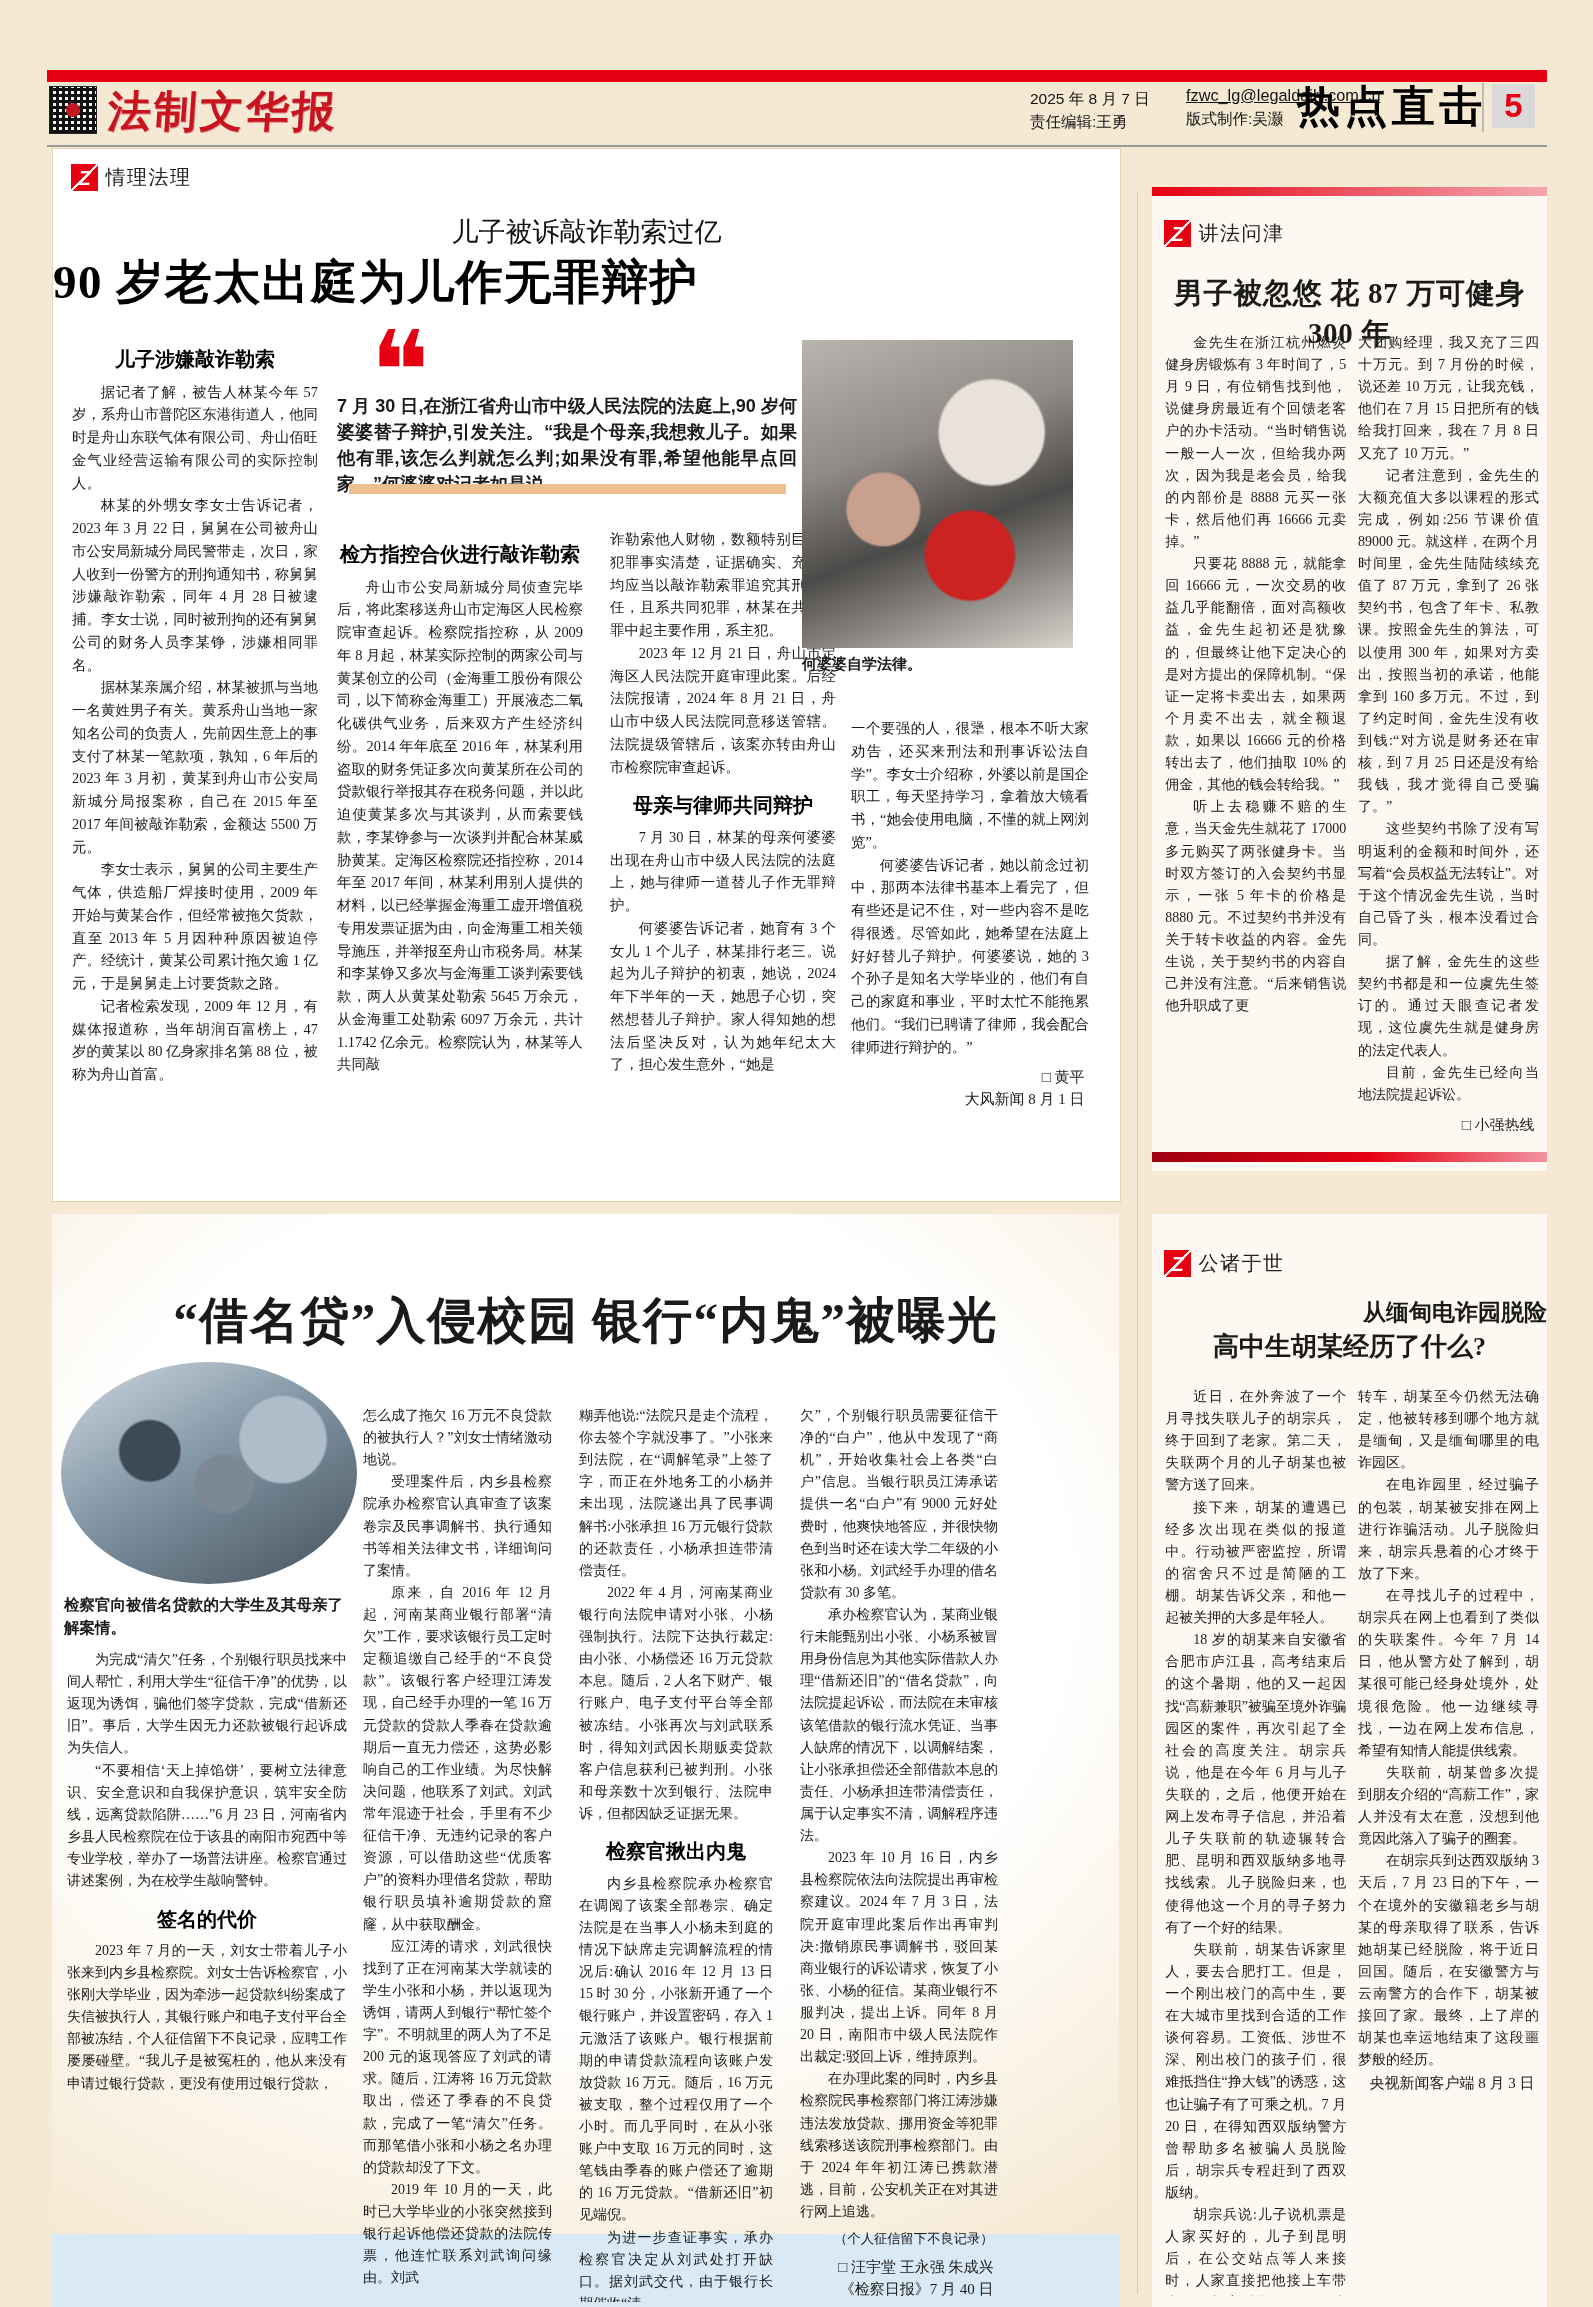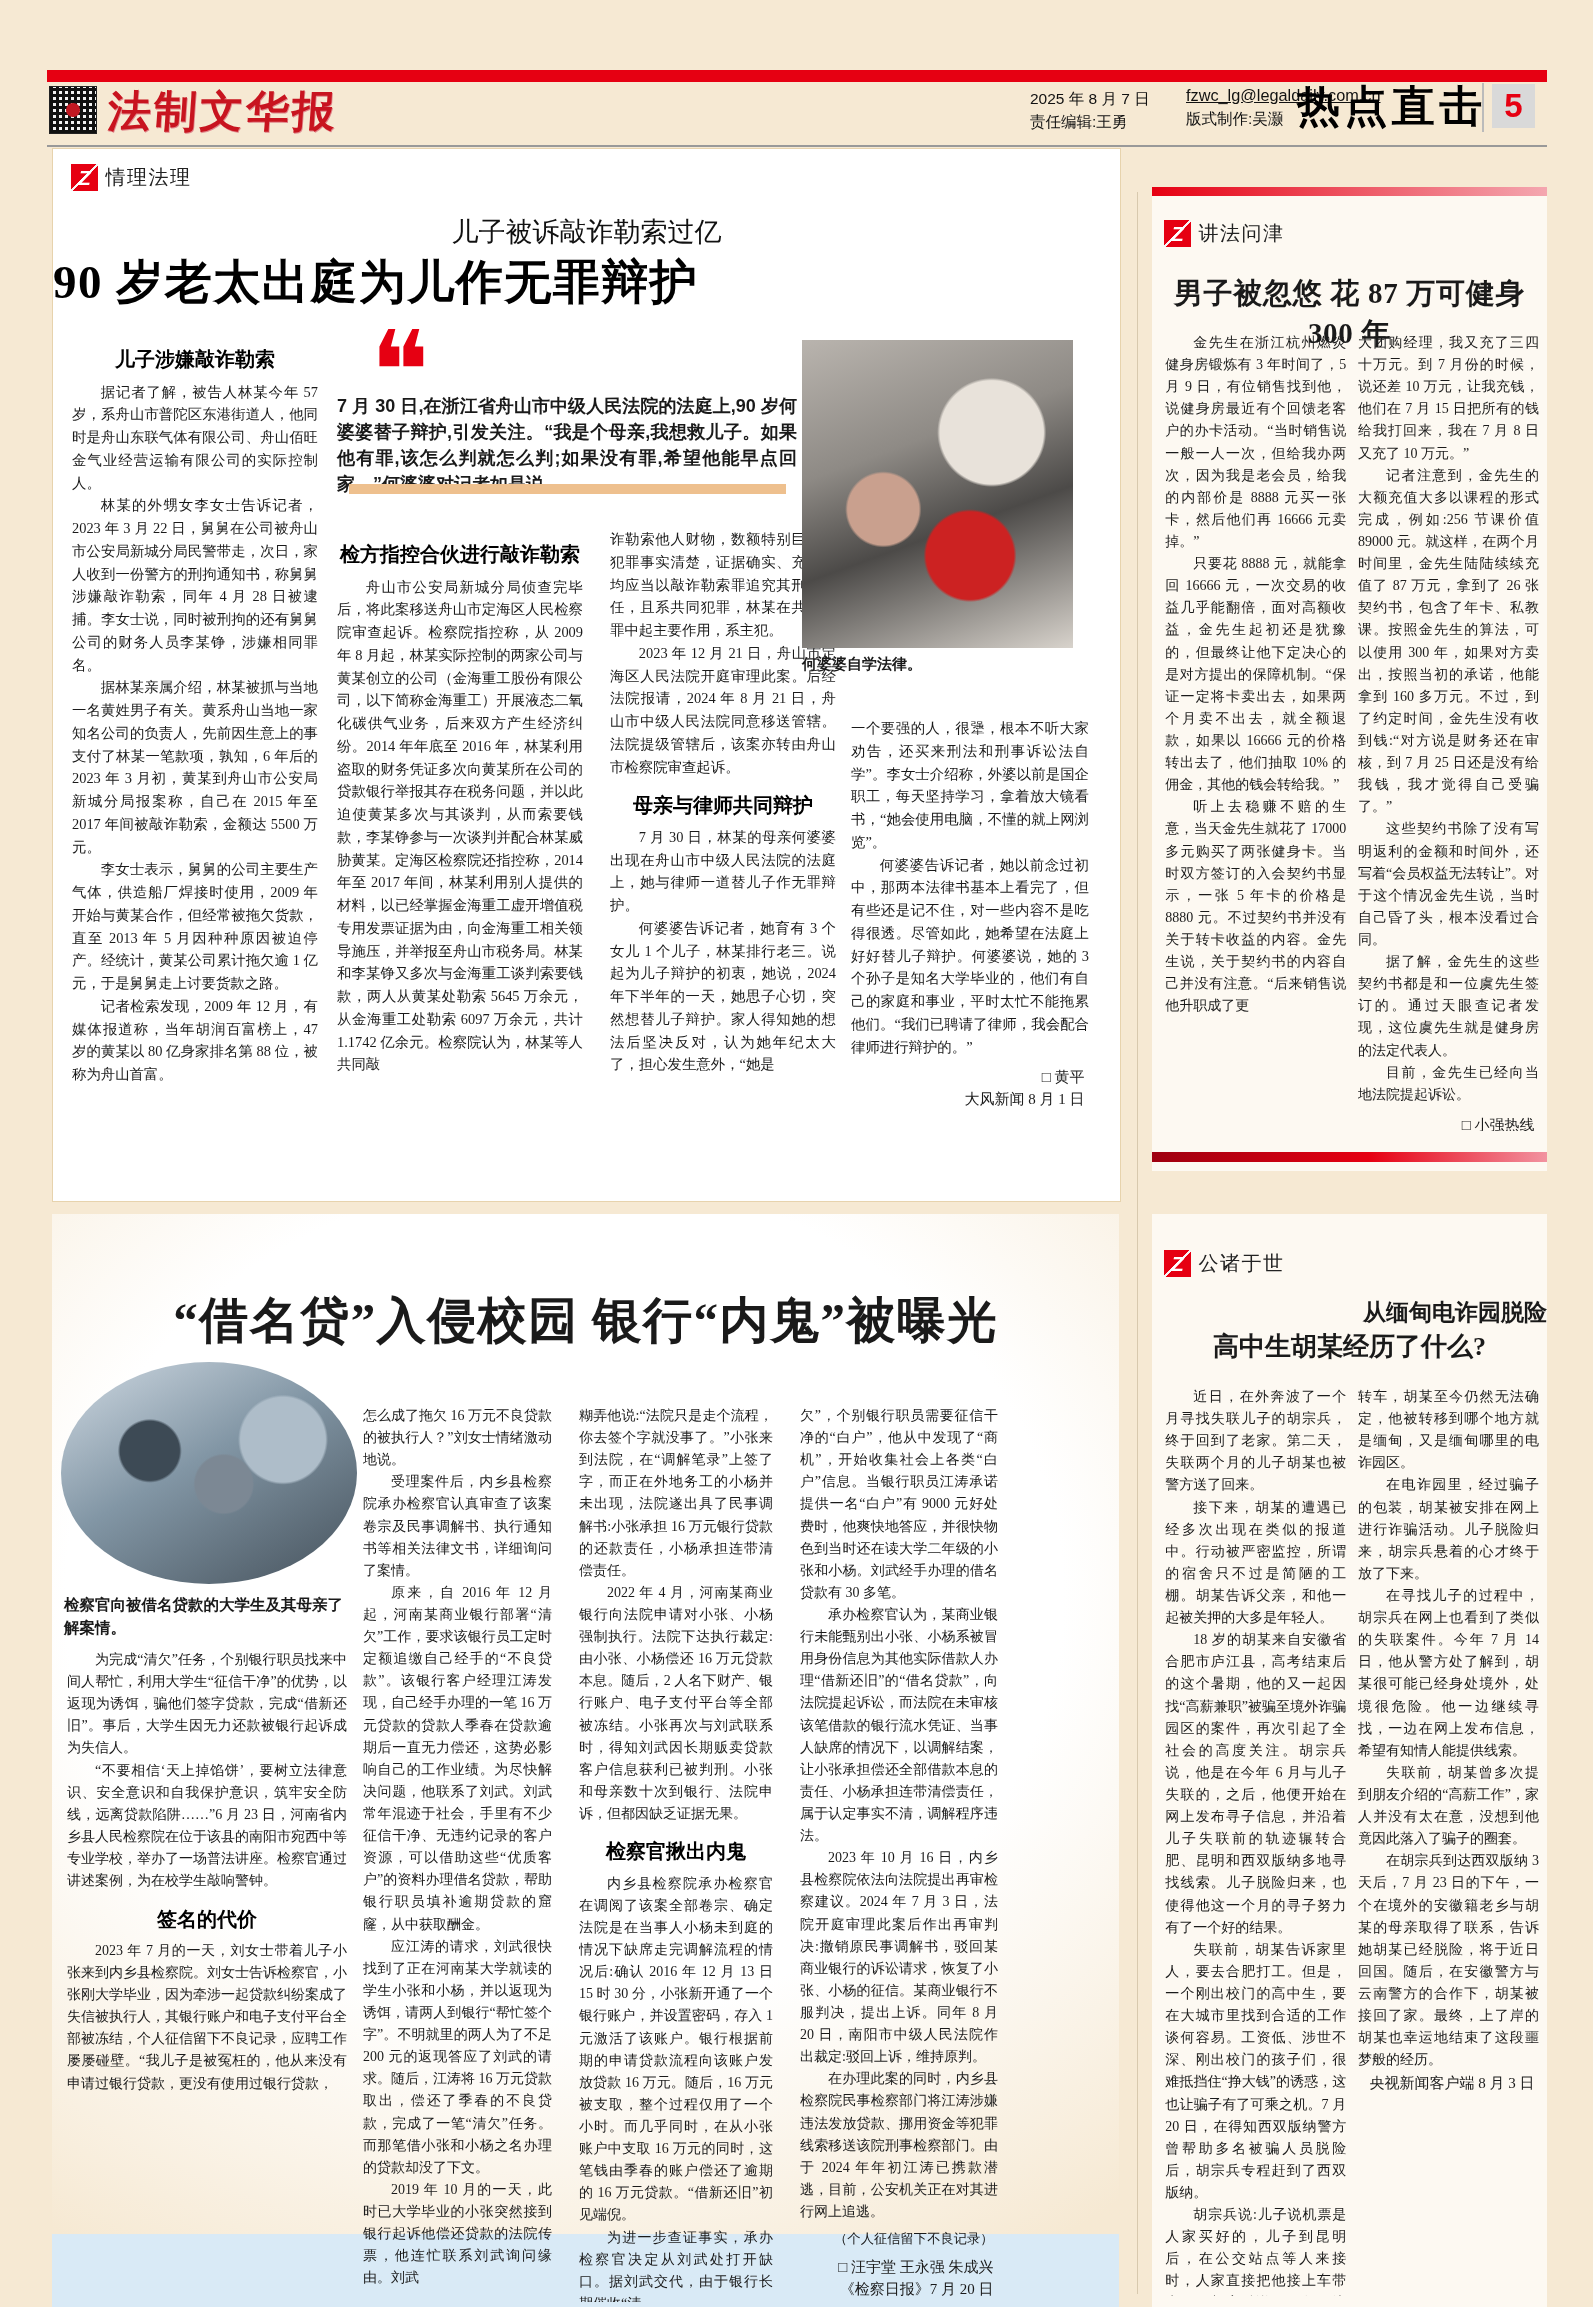--- a/index.html
+++ b/index.html
@@ -223,21 +223,21 @@
       <p class="para">内乡县检察院承办检察官在调阅了该案全部卷宗、确定法院是在当事人小杨未到庭的情况下缺席走完调解流程的情况后:确认 2016 年 12 月 13 日 15 时 30 分，小张新开通了一个银行账户，并设置密码，存入 1 元激活了该账户。银行根据前期的申请贷款流程向该账户发放贷款 16 万元。随后，16 万元被支取，整个过程仅用了一个小时。而几乎同时，在从小张账户中支取 16 万元的同时，这笔钱由季春的账户偿还了逾期的 16 万元贷款。“借新还旧”初见端倪。</p>
       <p class="para">为进一步查证事实，承办检察官决定从刘武处打开缺口。据刘武交代，由于银行长期催收“清</p>
     </div>
   <div class="abs colbox" id="a3-col4">
       <p class="para noind">欠”，个别银行职员需要征信干净的“白户”，他从中发现了“商机”，开始收集社会上各类“白户”信息。当银行职员江涛承诺提供一名“白户”有 9000 元好处费时，他爽快地答应，并很快物色到当时还在读大学二年级的小张和小杨。刘武经手办理的借名贷款有 30 多笔。</p>
       <p class="para">承办检察官认为，某商业银行未能甄别出小张、小杨系被冒用身份信息为其他实际借款人办理“借新还旧”的“借名贷款”，向法院提起诉讼，而法院在未审核该笔借款的银行流水凭证、当事人缺席的情况下，以调解结案，让小张承担偿还全部借款本息的责任、小杨承担连带清偿责任，属于认定事实不清，调解程序违法。</p>
       <p class="para">2023 年 10 月 16 日，内乡县检察院依法向法院提出再审检察建议。2024 年 7 月 3 日，法院开庭审理此案后作出再审判决:撤销原民事调解书，驳回某商业银行的诉讼请求，恢复了小张、小杨的征信。某商业银行不服判决，提出上诉。同年 8 月 20 日，南阳市中级人民法院作出裁定:驳回上诉，维持原判。</p>
       <p class="para">在办理此案的同时，内乡县检察院民事检察部门将江涛涉嫌违法发放贷款、挪用资金等犯罪线索移送该院刑事检察部门。由于 2024 年年初江涛已携款潜逃，目前，公安机关正在对其进行网上追逃。</p>
       <div class="note">（个人征信留下不良记录）</div>
       <div class="byline">□ 汪宇堂 王永强 朱成兴</div>
-      <div class="source">《检察日报》7 月 20 日</div>
+      <div class="source">《检察日报》7 月 40 日</div>
     </div>
 </div>
 
 <div class="abs" id="art4">
   <div class="abs kicker" id="a4-kicker">
     <span class="zbox">Z</span>
     <span class="klabel">公诸于世</span>
   </div>
   <div class="abs" id="a4-t1">从缅甸电诈园脱险</div>
   <div class="abs" id="a4-t2">高中生胡某经历了什么?</div>

